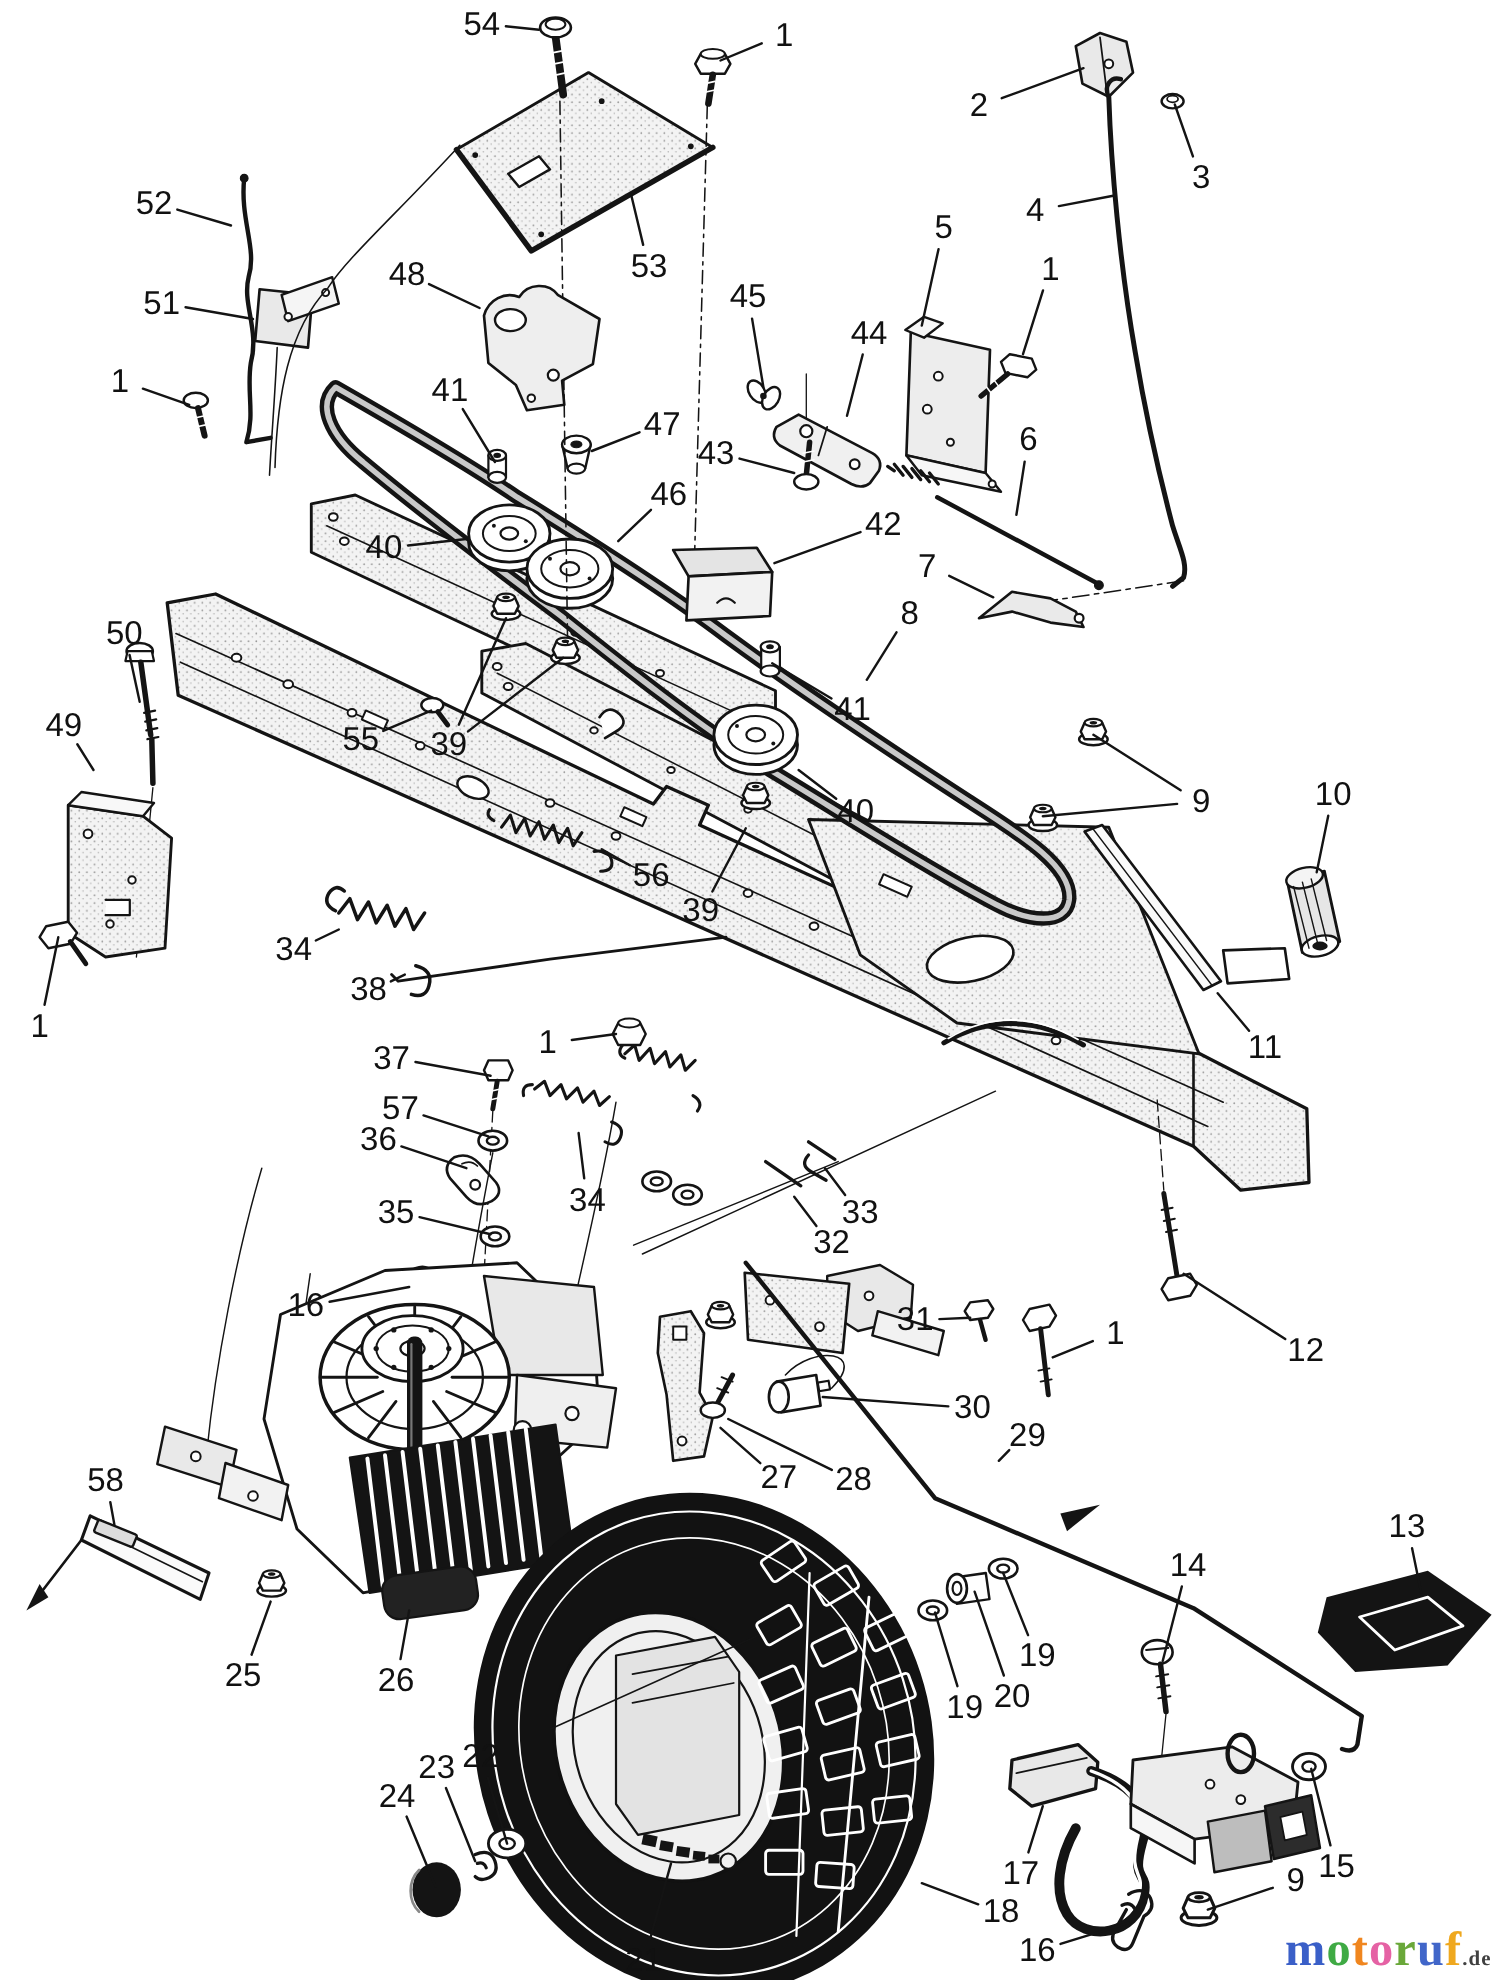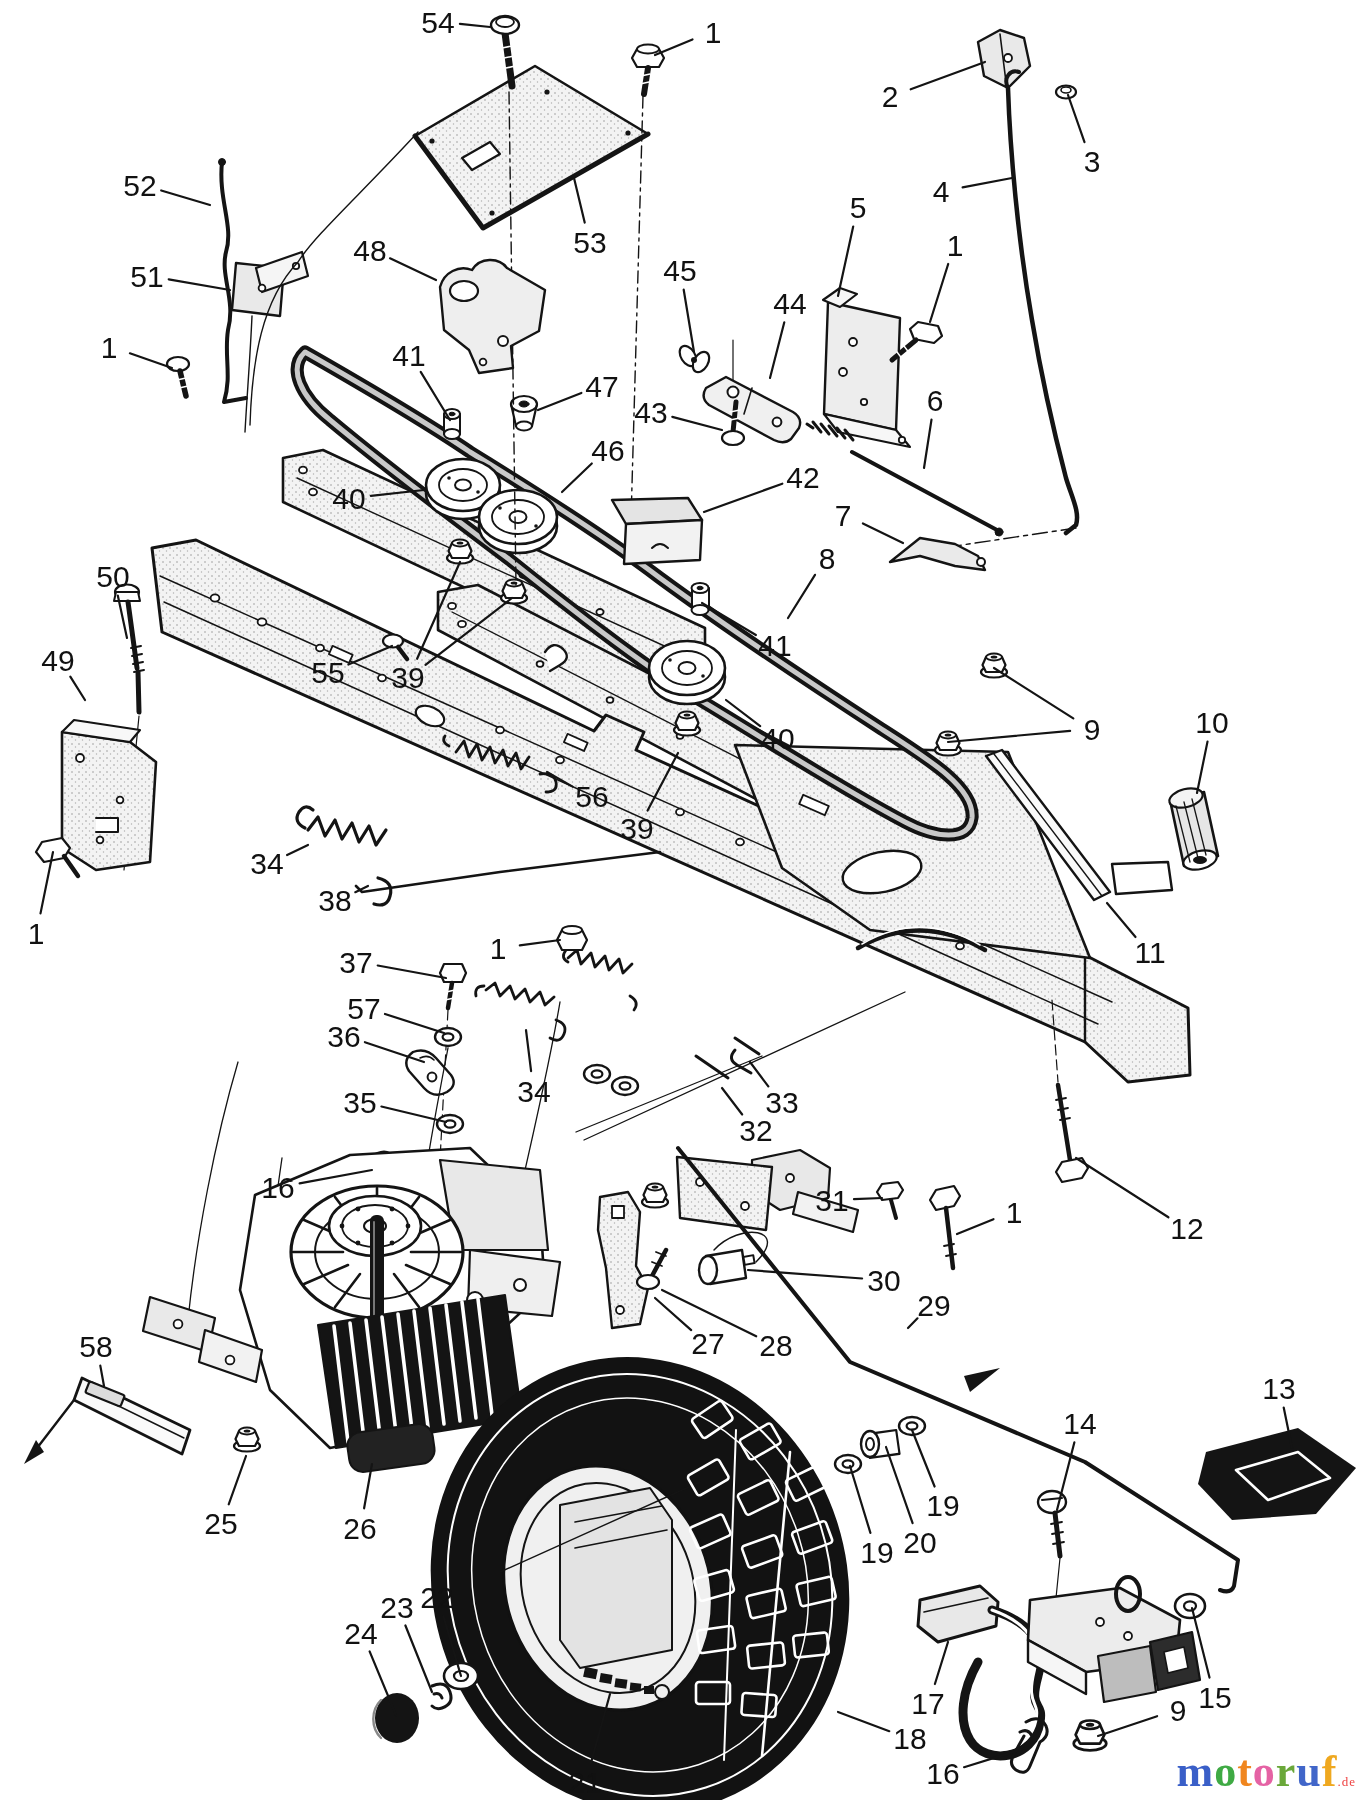--- a/index.html
+++ b/index.html
@@ -1,21 +1,21 @@
 <!DOCTYPE html>
 <html><head>
 <meta charset="utf-8">
 <style>
   html,body{margin:0;padding:0;background:#fff;}
   #stage{position:relative;width:1366px;height:1800px;background:#fff;overflow:hidden;
          font-family:"Liberation Sans",sans-serif;}
   #diagram{position:absolute;left:0;top:0;}
   #logo{position:absolute;right:10px;bottom:6px;font-family:"Liberation Serif",serif;
         font-weight:bold;font-size:44px;letter-spacing:1px;line-height:1;cursor:pointer;}
-  #logo .suffix{font-size:13px;color:#ef4444;font-weight:normal;}
+  #logo .suffix{font-size:19px;color:#404040;font-weight:bold;}
   .callout-text{font-family:"Liberation Sans",sans-serif;font-size:30px;fill:#111;}
 </style>
 </head>
 <body>
 
 <div id="stage">
 <svg id="diagram" width="1366" height="1800" viewBox="0 0 1366 1800" stroke-linecap="round" stroke-linejoin="round">
   <defs>
     <pattern id="stip" width="7" height="7" patternUnits="userSpaceOnUse">
       <rect width="7" height="7" fill="#f3f3f3"></rect>

